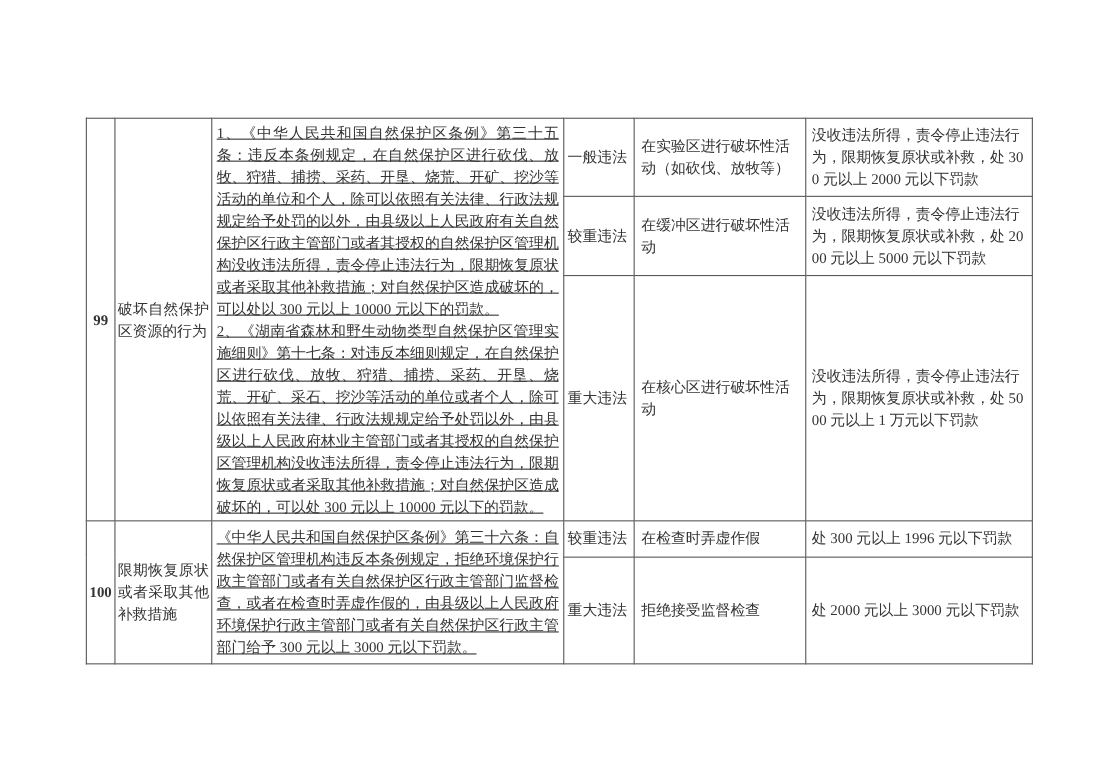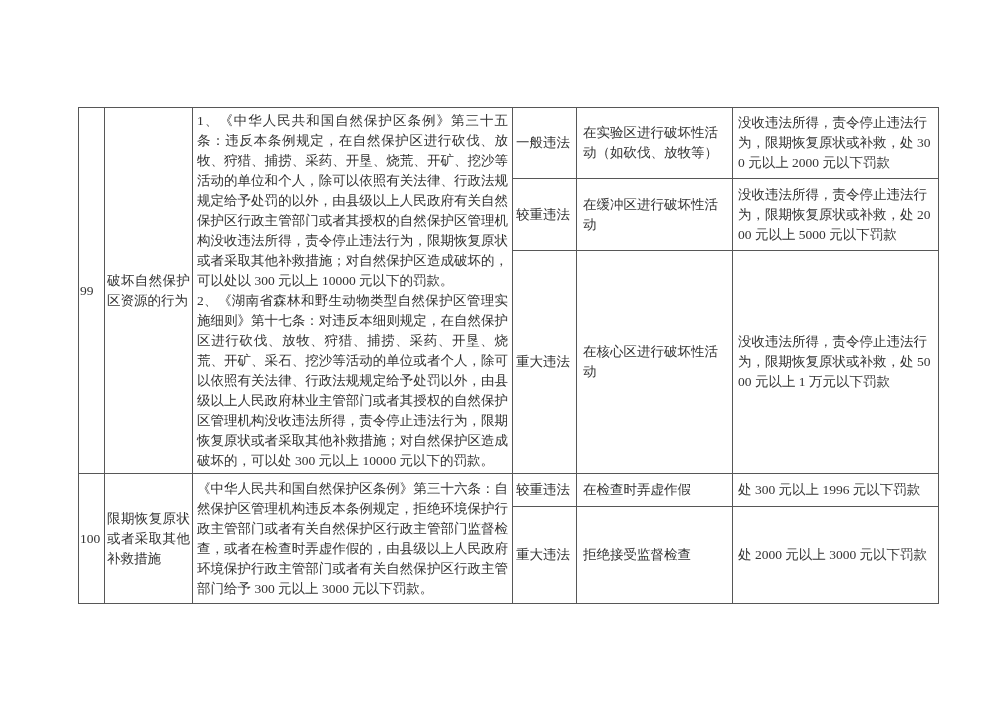--- a/index.html
+++ b/index.html
@@ -33,35 +33,38 @@
     vertical-align: middle;
     word-break: break-all;
   }
   tr.h65  { height: 65px; }
   tr.h66  { height: 66px; }
   tr.h204 { height: 204px; }
   tr.h33  { height: 33px; }
   tr.h97  { height: 97px; }
 
   td.c-num {
+    text-align: center;
     padding: 0 1px;
     font-size: 13.5px;
+    font-weight: bold;
   }
   td.c-beh {
     padding: 0 2px;
     line-height: 21.5px;
     text-align: justify;
   }
   td.c-legal {
     vertical-align: top;
     padding: 3px 4px 2px 4px;
     font-size: 13px;
     line-height: 18.6px;
     text-align: justify;
     white-space: pre-line;
+    text-decoration: underline;
   }
   td.c-level {
     padding: 0 2px 0 3px;
     font-family: Liberation Serif, serif;
   }
   td.c-circ {
     padding: 0 6px;
     line-height: 21px;
   }
   td.c-pen {

